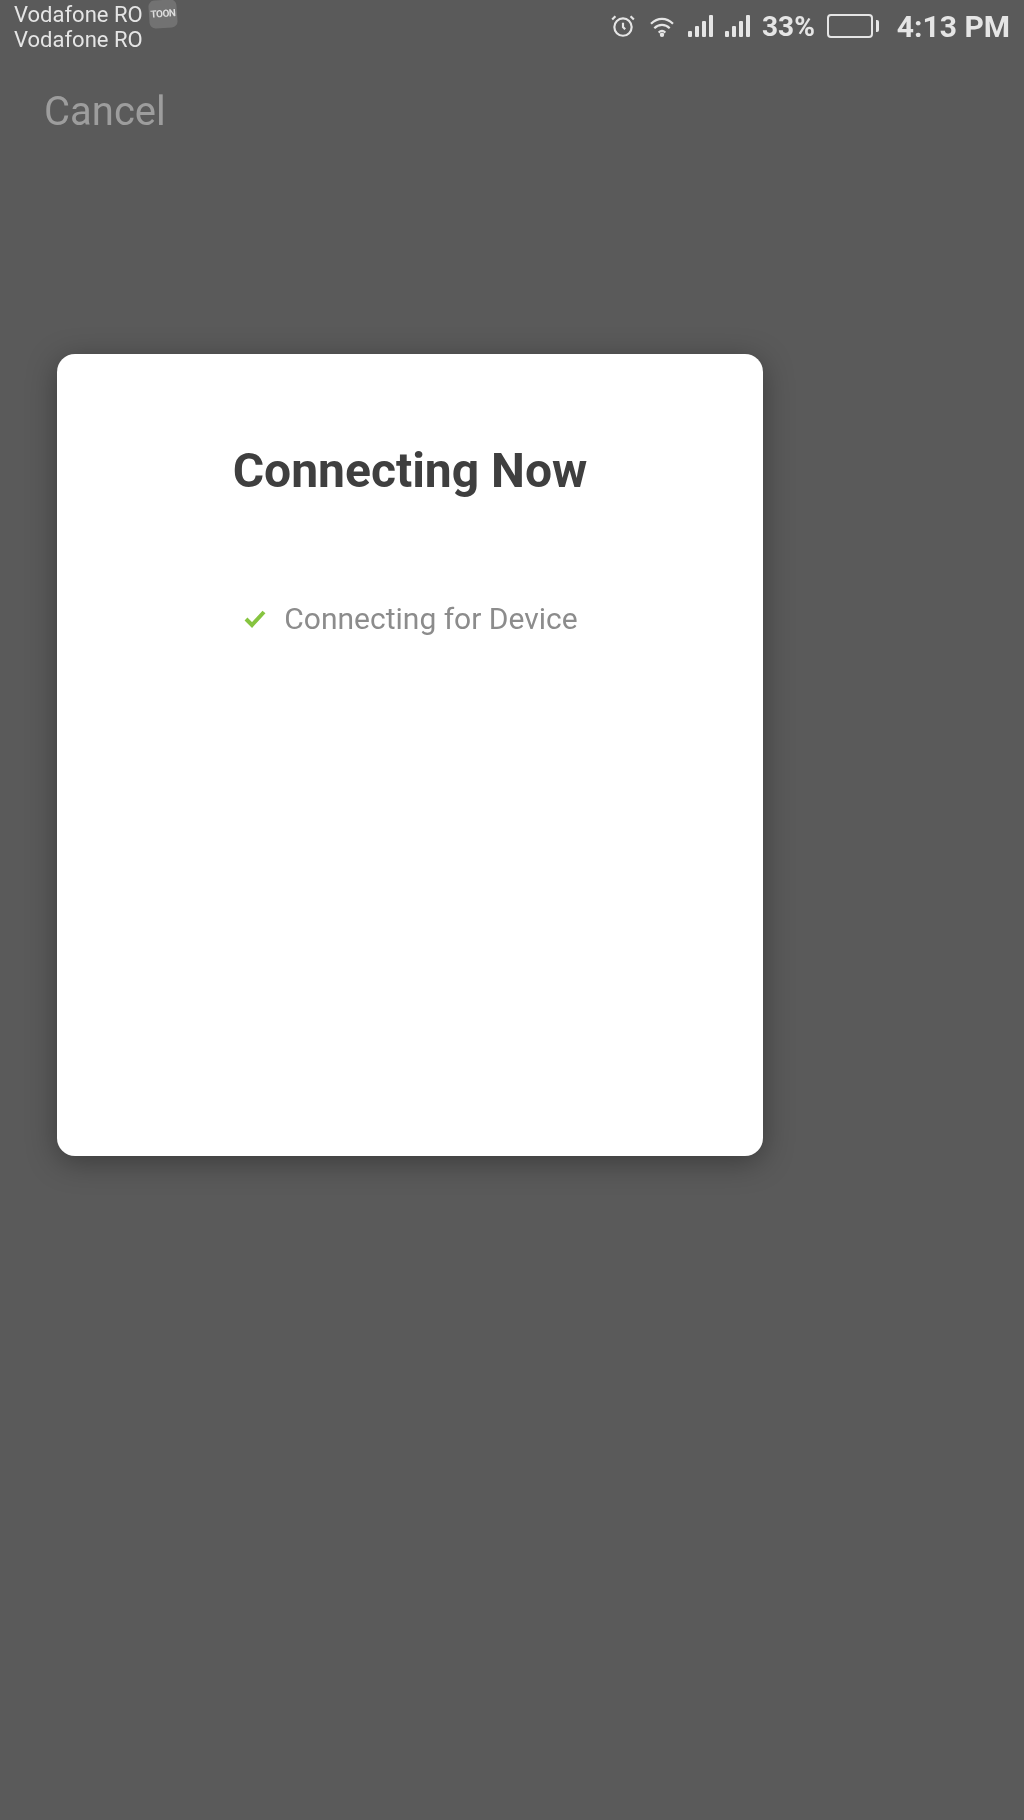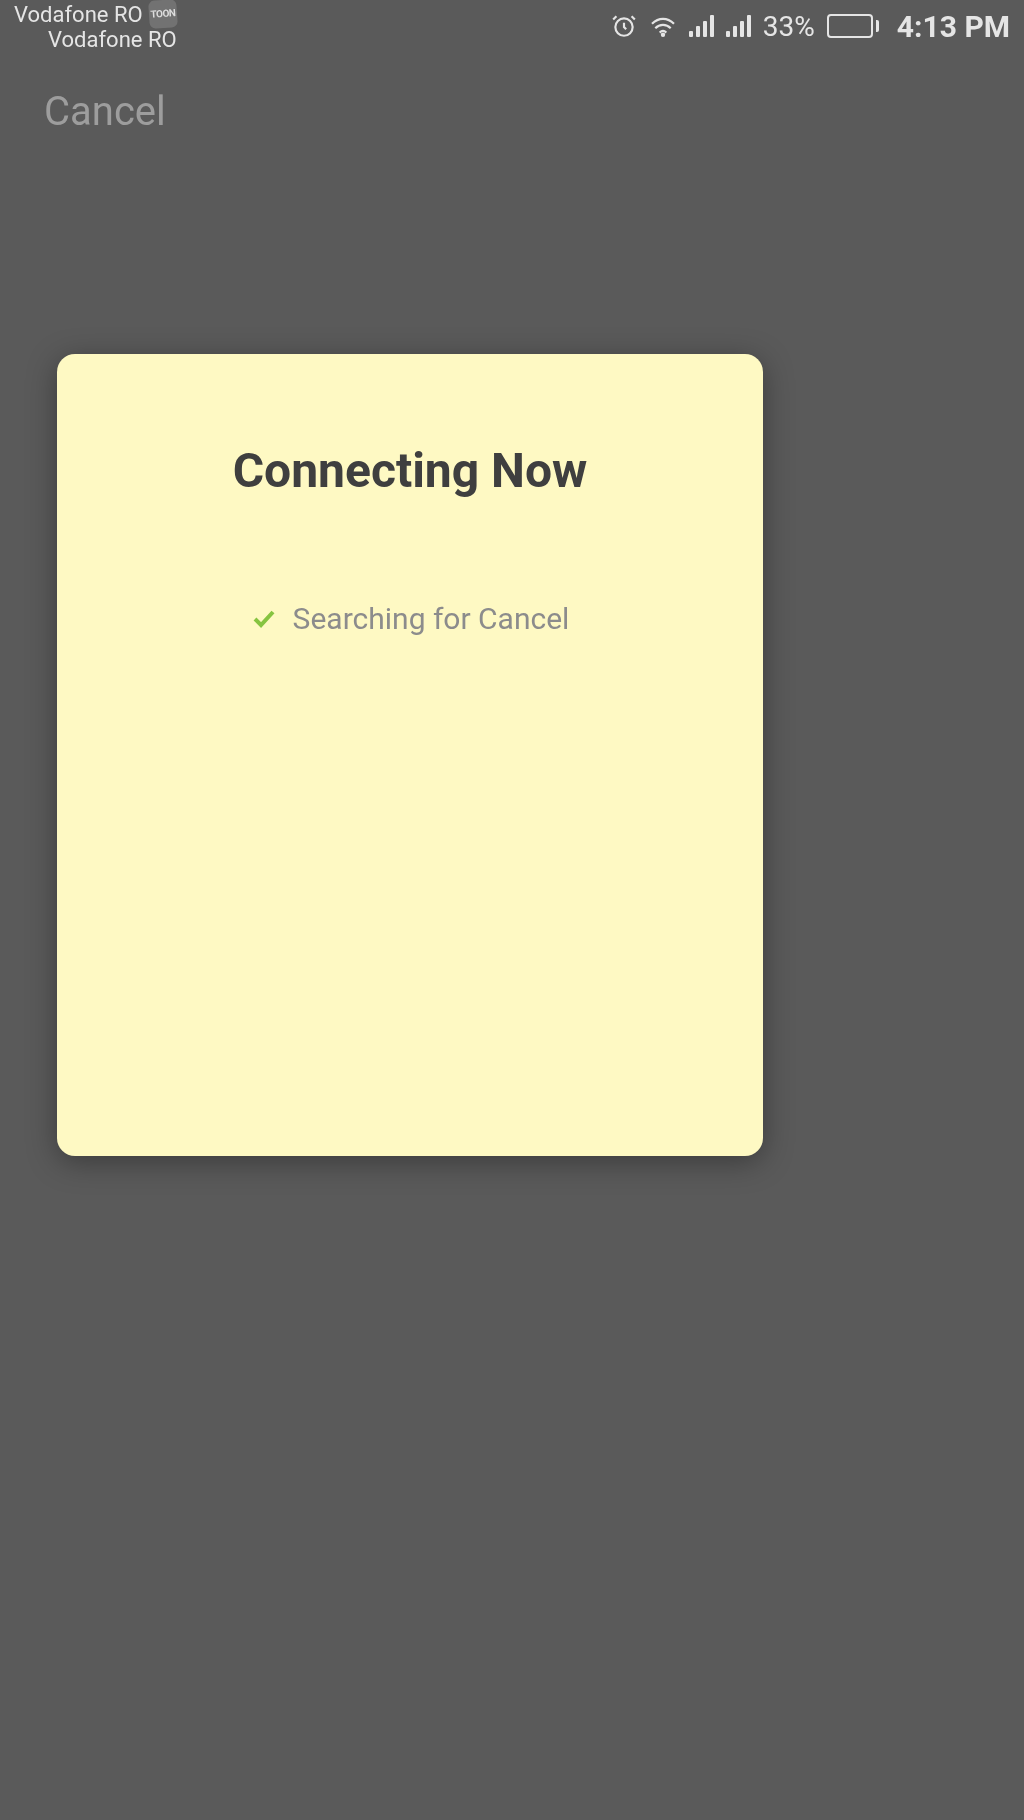--- a/index.html
+++ b/index.html
@@ -5,21 +5,21 @@
   * { margin: 0; padding: 0; box-sizing: border-box; }
   html, body { width: 1024px; height: 1820px; overflow: hidden; font-family: -apple-system, BlinkMacSystemFont, "Segoe UI", Roboto, sans-serif; }
   body { background: #5a5a5a; position: relative; }
 
   
   .status-bar {
     position: absolute; top: 0; left: 0; right: 0;
     height: 52px; display: flex; justify-content: space-between; align-items: center;
     padding: 0 14px; color: #e5e5e5; font-size: 24px;
   }
-  .status-left { display: flex; flex-direction: column; line-height: 1.05; font-size: 22px; position: relative; align-items: flex-end; }
+  .status-left { display: flex; flex-direction: column; line-height: 1.05; font-size: 22px; position: relative; }
   .carrier-row { display: flex; align-items: center; gap: 6px; }
   .toon-badge {
     display: inline-flex; align-items: center; justify-content: center;
     width: 28px; height: 28px; border-radius: 6px; background: rgba(255,255,255,0.15);
     font-size: 10px; font-weight: 700; letter-spacing: -0.5px; color: #ddd; transform: rotate(-4deg);
   }
   .status-right { display: flex; align-items: center; gap: 12px; }
   .status-icon { display: inline-flex; align-items: center; justify-content: center; }
   .signal-bars { display: inline-flex; align-items: flex-end; gap: 3px; height: 22px; }
   .signal-bars span { width: 4px; background: #e5e5e5; border-radius: 1px; }
@@ -30,32 +30,32 @@
   .battery {
     display: inline-flex; align-items: center; gap: 3px;
   }
   .battery-body {
     width: 46px; height: 24px; border: 2px solid #e5e5e5; border-radius: 4px;
     position: relative; padding: 2px;
   }
   .battery-fill { height: 100%; width: 33%; background: #e5e5e5; border-radius: 1px; }
   .battery-tip { width: 3px; height: 12px; background: #e5e5e5; border-radius: 0 2px 2px 0; }
   .clock { font-size: 30px; font-weight: 700; margin-left: 6px; }
-  .batt-pct { font-size: 28px; }
+  .batt-pct { font-size: 28px; font-weight: bold; }
 
   
   .bg-header {
     position: absolute; top: 70px; left: 0; padding: 18px 44px;
   }
   .cancel-text { font-size: 40px; color: #9d9d9d; font-weight: 400; }
 
   
   .modal {
     position: absolute; left: 57px; top: 354px; width: 706px; height: 802px;
-    background: #fef9c3; border-radius: 18px;
+    background: #ffffff; border-radius: 18px;
     box-shadow: 0 6px 30px rgba(0,0,0,0.35);
     display: flex; flex-direction: column; align-items: center;
     padding: 88px 40px 80px;
   }
   .modal-title {
     font-size: 48px; font-weight: 700; color: #3f3f3f; text-align: center;
   }
 
   .progress-wrap { position: relative; width: 272px; height: 272px; margin-top: 58px; }
   .progress-ring { width: 272px; height: 272px; transform: rotate(-90deg); }
@@ -141,16 +141,16 @@
   <div class="hint">
   </div>
 
   <div class="steps">
     <div class="step-row">
       <span class="step-icon">
         <svg width="22" height="18" viewBox="0 0 22 18" class="check-svg">
             <path d="M2 9l6 6L20 2"></path>
           </svg>
       </span>
-      <span>Searching for Cancel</span>
+      <span>Connecting for Device</span>
     </div>
   </div>
 </div>
 
 </body></html>

